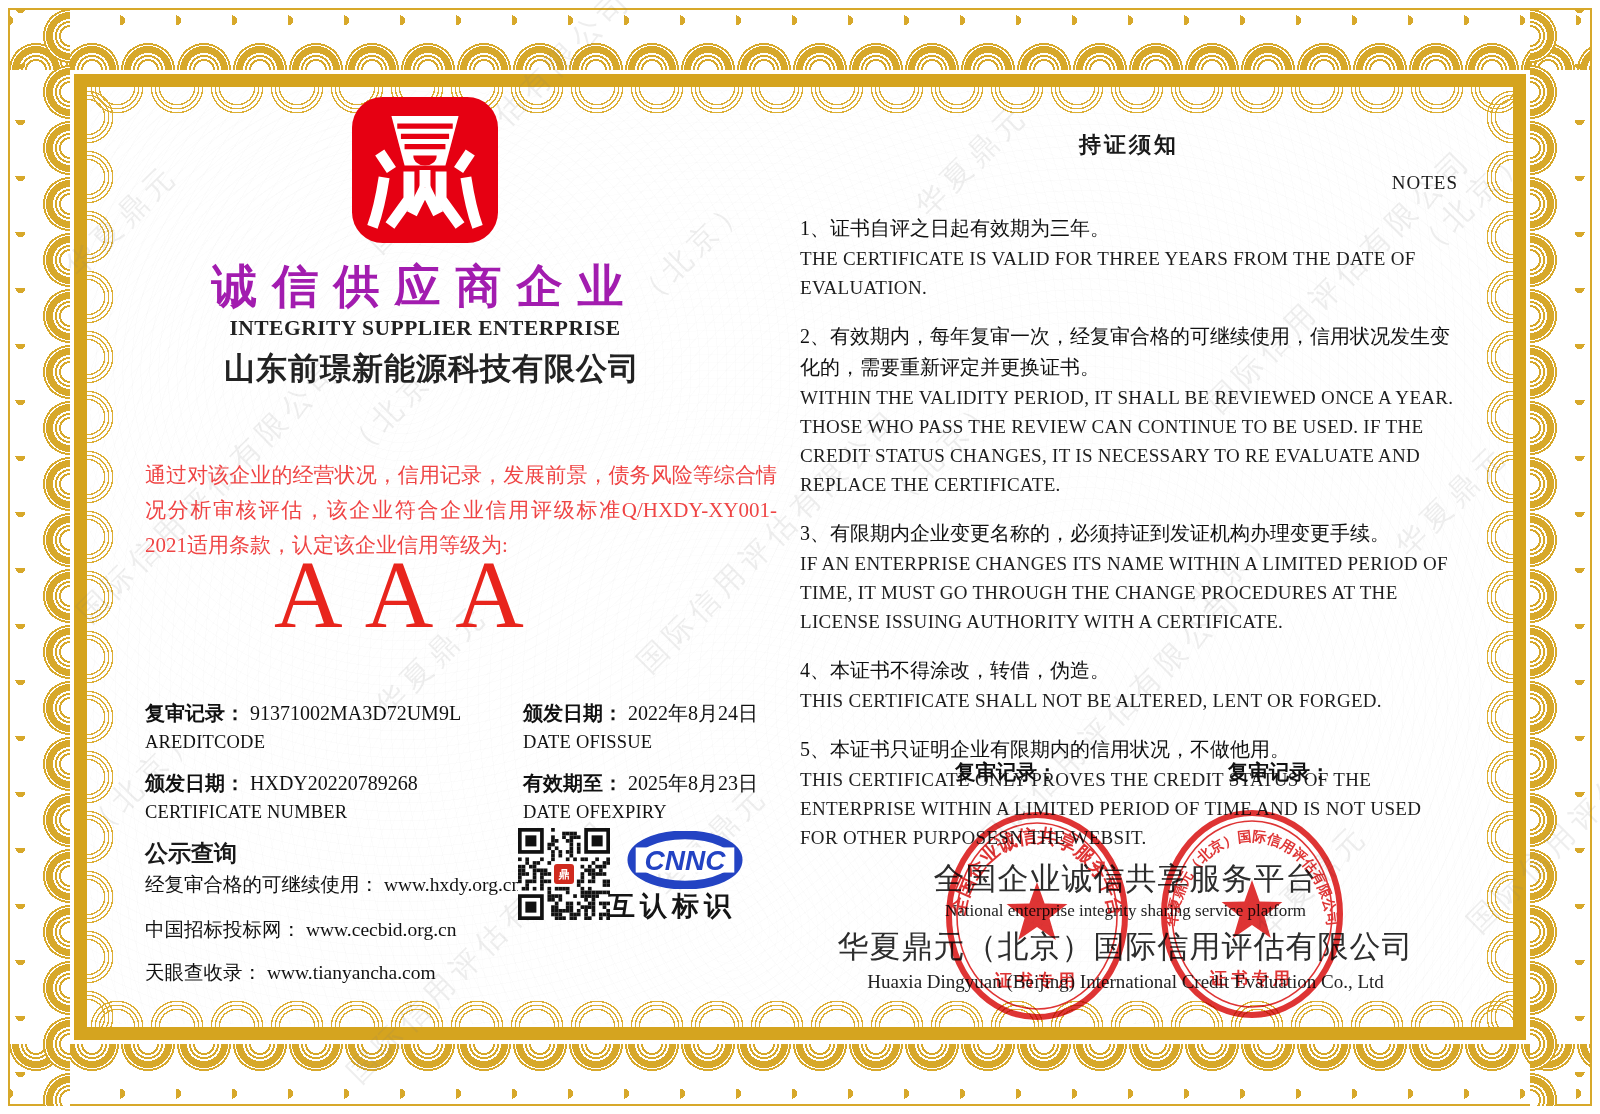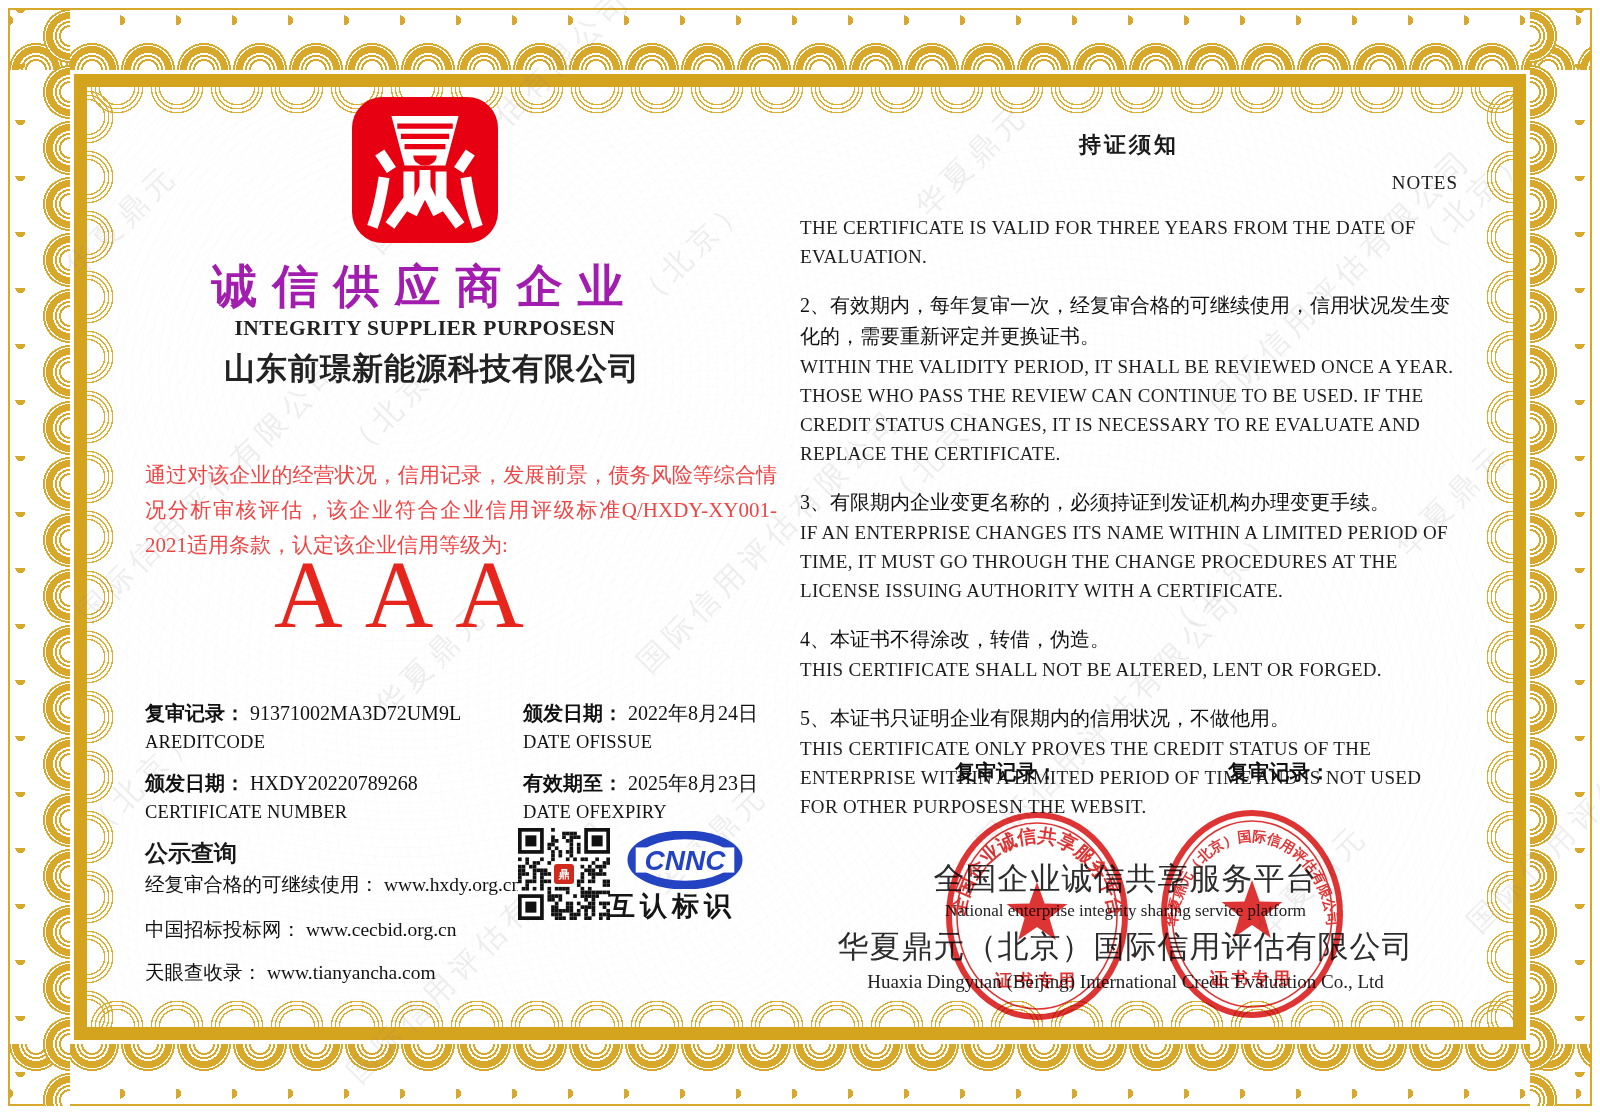--- a/index.html
+++ b/index.html
@@ -173,21 +173,21 @@
         <path d="M61 51 V70 L74 88"></path>
         <path d="M50 50 V62"></path>
         <path d="M50 62 L41 80 M50 62 L59 80"></path>
         <path d="M27 50 L19 38 M73 50 L81 38"></path>
         <path d="M22 55 C20 68 18 78 14 89"></path>
         <path d="M78 55 C80 68 82 78 86 89"></path>
       </g>
     </svg>
 
     <div class="abs title-cn centerx">诚信供应商企业</div>
-    <div class="abs title-en centerx">INTEGRITY SUPPLIER PURPOSESN</div>
+    <div class="abs title-en centerx">INTEGRITY SUPPLIER ENTERPRISE</div>
     <div class="abs company centerx">山东前璟新能源科技有限公司</div>
     <div class="abs intro">通过对该企业的经营状况，信用记录，发展前景，债务风险等综合情况分析审核评估，该企业符合企业信用评级标准Q/HXDY-XY001-2021适用条款，认定该企业信用等级为:</div>
     <div class="abs rating centerx">AAA</div>
 
     <div class="abs field f-credit">
       <div><span class="lab">复审记录：</span>
            <span>91371002MA3D72UM9L</span></div>
       <div class="sub">AREDITCODE</div>
     </div>
     <div class="abs field f-issue">
@@ -426,20 +426,21 @@
       <ellipse cx="60" cy="30" rx="55" ry="26" fill="none" stroke="#2343c3" stroke-width="9"></ellipse>
       <rect x="9" y="17" width="102" height="26" fill="#ffffff"></rect>
       <text x="60" y="40" text-anchor="middle" font-family="Liberation Sans, sans-serif" font-size="29" font-weight="bold" font-style="italic" fill="#2343c3">CNNC</text>
     </svg>
     <div class="abs mutual centerx">互认标识</div>
 
     <div class="abs notes">
       <div class="notes-hcn">持证须知</div>
       <div class="notes-hen">NOTES</div>
       <div class="note-item">
+        <div class="note-cn">1、证书自评之日起有效期为三年。</div>
         <div class="note-en">THE CERTIFICATE IS VALID FOR THREE YEARS FROM THE DATE OF EVALUATION.</div>
       </div>
       <div class="note-item">
         <div class="note-cn">2、有效期内，每年复审一次，经复审合格的可继续使用，信用状况发生变化的，需要重新评定并更换证书。</div>
         <div class="note-en">WITHIN THE VALIDITY PERIOD, IT SHALL BE REVIEWED ONCE A YEAR. THOSE WHO PASS THE REVIEW CAN CONTINUE TO BE USED. IF THE CREDIT STATUS CHANGES, IT IS NECESSARY TO RE EVALUATE AND REPLACE THE CERTIFICATE.</div>
       </div>
       <div class="note-item">
         <div class="note-cn">3、有限期内企业变更名称的，必须持证到发证机构办理变更手续。</div>
         <div class="note-en">IF AN ENTERPRISE CHANGES ITS NAME WITHIN A LIMITED PERIOD OF TIME, IT MUST GO THROUGH THE CHANGE PROCEDURES AT THE LICENSE ISSUING AUTHORITY WITH A CERTIFICATE.</div>
       </div>

